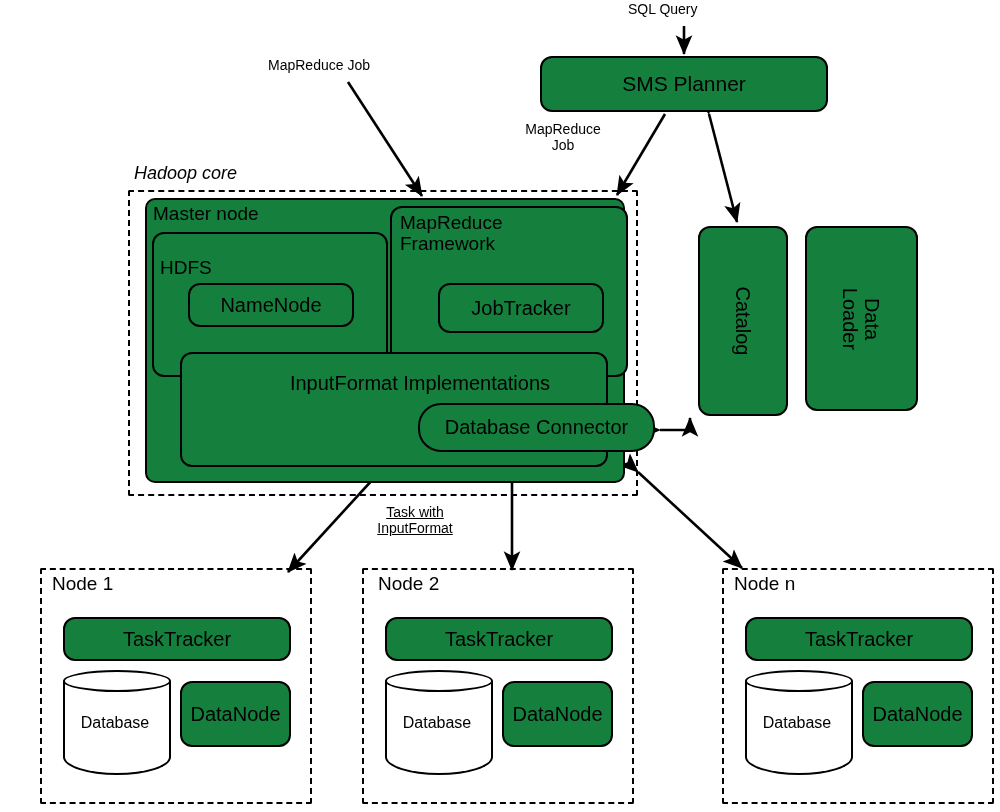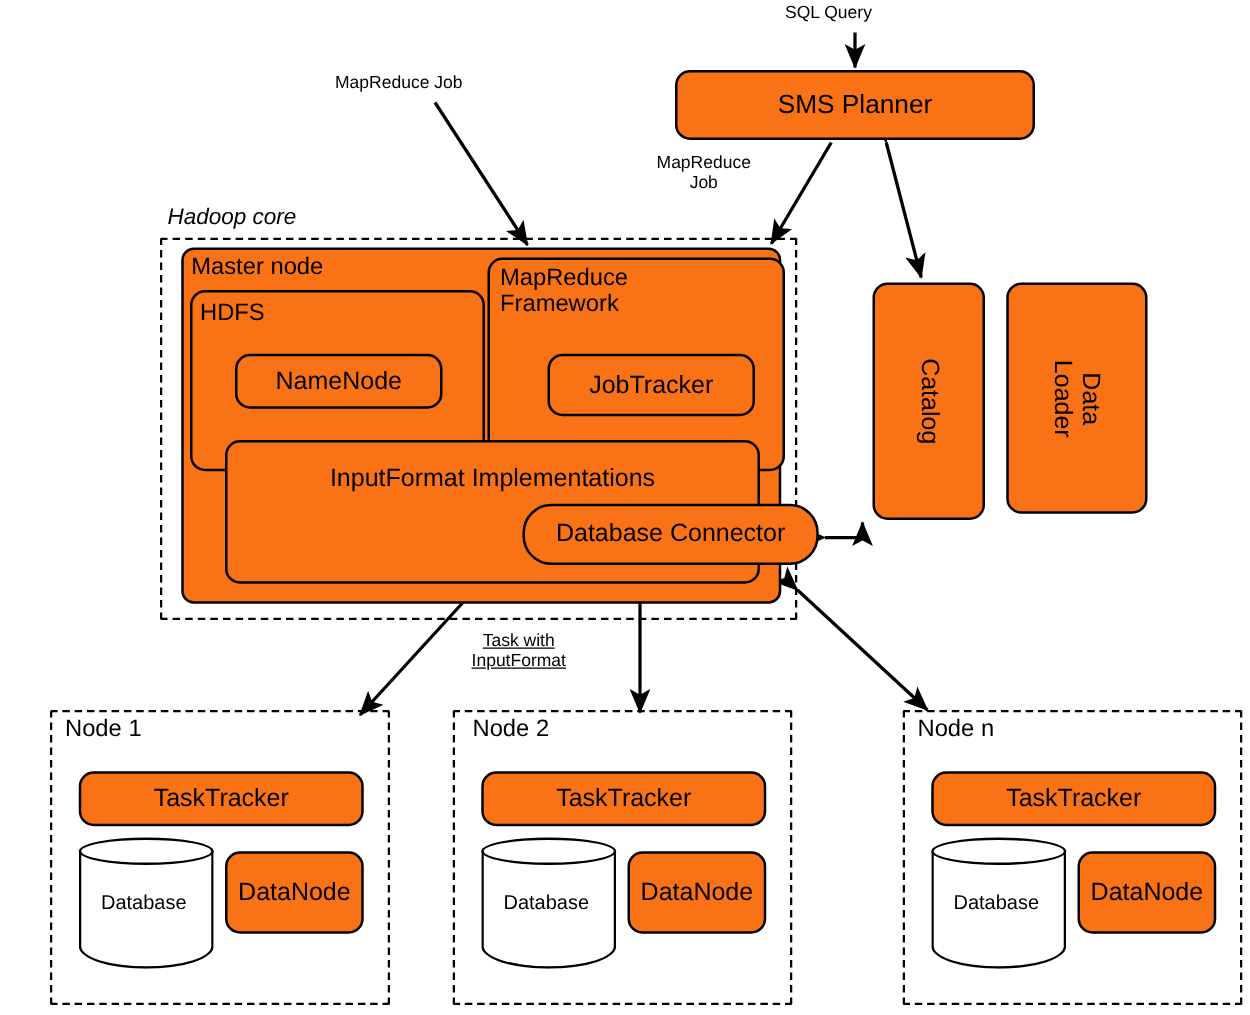--- a/index.html
+++ b/index.html
@@ -19,21 +19,21 @@
     left:0; top:0;
     width:1000px; height:812px;
     pointer-events:none;
   }
   
   .box{
     position:absolute;
     box-sizing:border-box;
     border:2.5px solid #000;
     border-radius:12px;
-    background:#f97316;
+    background:#15803d;
   }
   .dashbox{
     position:absolute;
     box-sizing:border-box;
     border:2.5px dashed #000;
     border-radius:2px;
     background:transparent;
   }
   .ctr{
     display:flex;
@@ -101,21 +101,21 @@
     left:0; right:4px;
     text-align:center;
     font-size:16px;
   }
   
   .z1{z-index:1;}
   .z2{z-index:2;}
   .z3{z-index:3;}
   .z4{z-index:4;}
   .z5{z-index:5;}
-  .z6{z-index:6;}
+  .z6{z-index:6;margin-left:26px;}
   .z7{z-index:7;border-radius:23px;}
 </style>
 </head>
 <body>
 
 <div id="stage">
 
   <svg id="wires" viewBox="0 0 1000 812">
     <defs>
       <marker id="ah" markerWidth="9" markerHeight="9" refX="7.2" refY="3.6" orient="auto" markerUnits="strokeWidth">
@@ -172,21 +172,21 @@
 
   <div class="lbl f-hadoop z5" style="left:134px; top:163px;">Hadoop core</div>
 
   <div class="dashbox z1" style="left:128px; top:190px; width:510px; height:306px;"></div>
 
   <div class="box z2" style="left:145px; top:198px; width:480px; height:285px; border-radius:10px;"></div>
 
   <div class="topleft-label f-framework z5" style="left:153px; top:203px;">Master node</div>
 
   <div class="box z3" style="left:152px; top:232px; width:236px; height:145px;"></div>
-  <div class="topleft-label f-framework z5" style="left:160px; top:240px;">HDFS</div>
+  <div class="topleft-label f-framework z5" style="left:160px; top:257px;">HDFS</div>
   <div class="box ctr f-inner z4" style="left:188px; top:283px; width:166px; height:44px;">
     <span>NameNode</span>
   </div>
 
   <div class="box z3" style="left:390px; top:206px; width:238px; height:171px;"></div>
   <div class="topleft-label f-framework z5" style="left:400px; top:212px;">MapReduce
 Framework</div>
   <div class="box ctr f-inner z4" style="left:438px; top:283px; width:166px; height:50px;">
     <span>JobTracker</span>
   </div>

